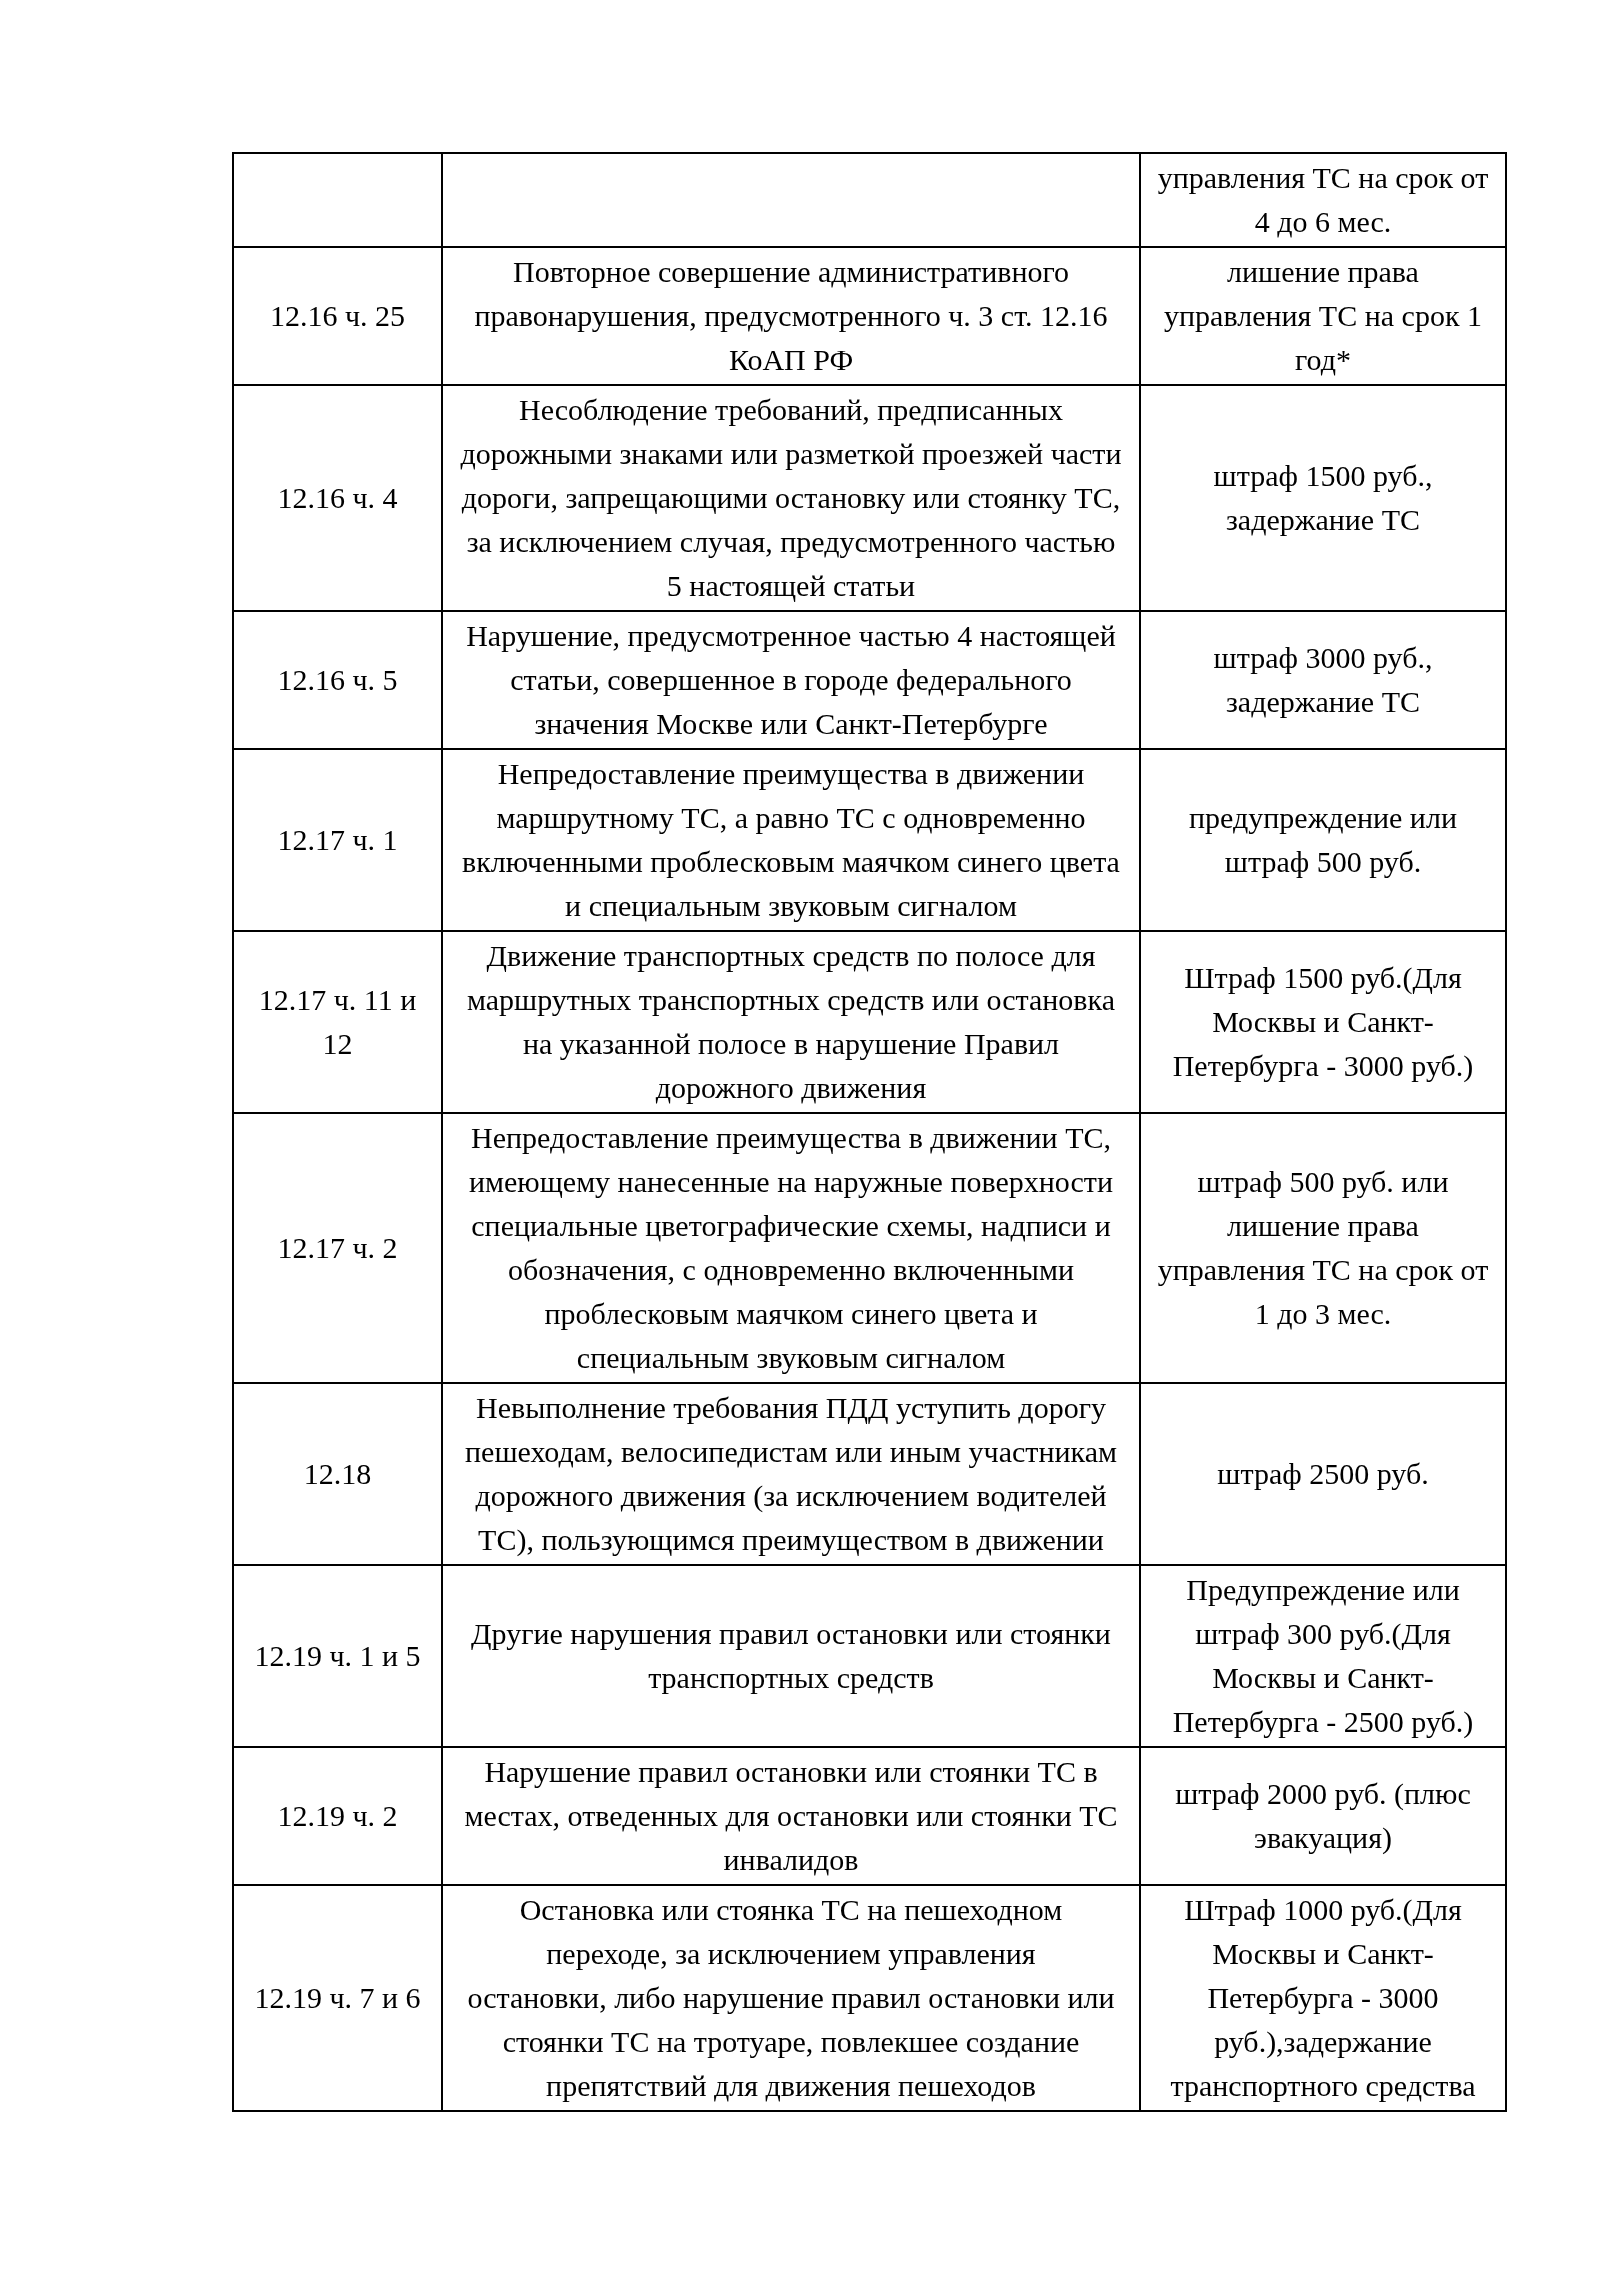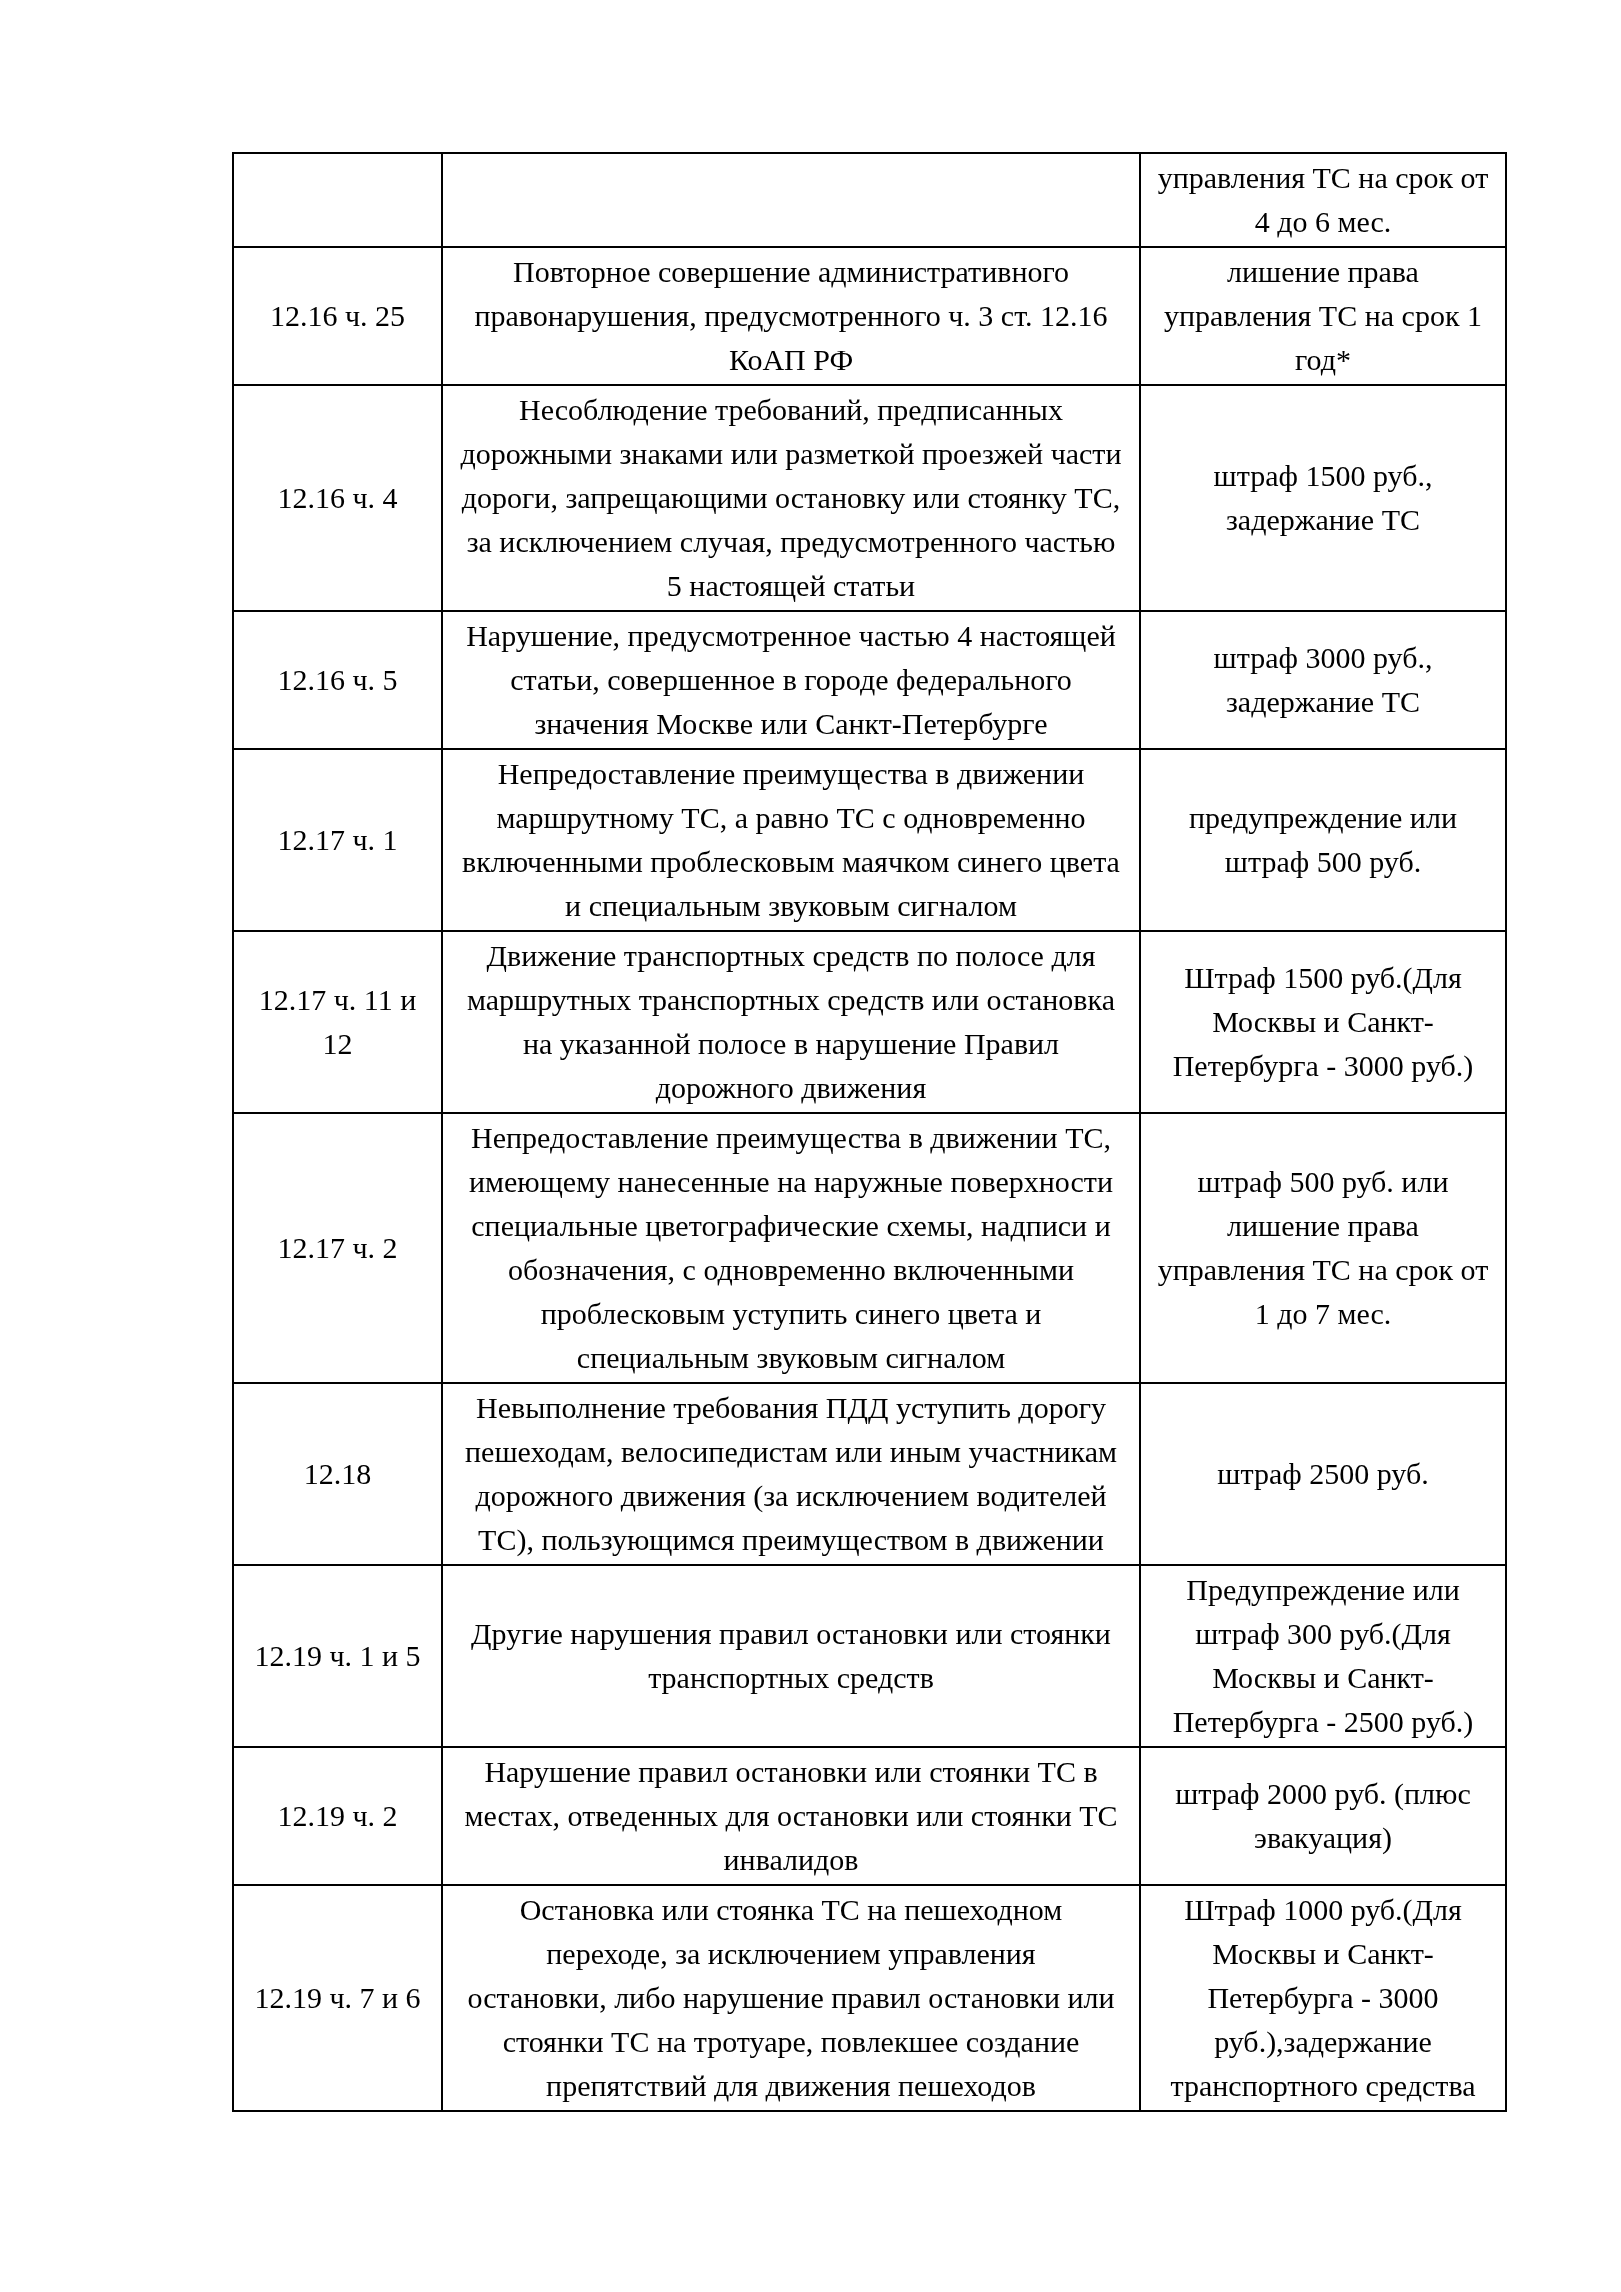--- a/index.html
+++ b/index.html
@@ -107,26 +107,26 @@
 Москвы и Санкт-
 Петербурга - 3000 руб.)</td>
   </tr>
 
   <tr>
     <td>12.17 ч. 2</td>
     <td>Непредоставление преимущества в движении ТС,
 имеющему нанесенные на наружные поверхности
 специальные цветографические схемы, надписи и
 обозначения, с одновременно включенными
-проблесковым уступить синего цвета и
+проблесковым маячком синего цвета и
 специальным звуковым сигналом</td>
     <td>штраф 500 руб. или
 лишение права
 управления ТС на срок от
-1 до 7 мес.</td>
+1 до 3 мес.</td>
   </tr>
 
   <tr>
     <td>12.18</td>
     <td>Невыполнение требования ПДД уступить дорогу
 пешеходам, велосипедистам или иным участникам
 дорожного движения (за исключением водителей
 ТС), пользующимся преимуществом в движении</td>
     <td>штраф 2500 руб.</td>
   </tr>

